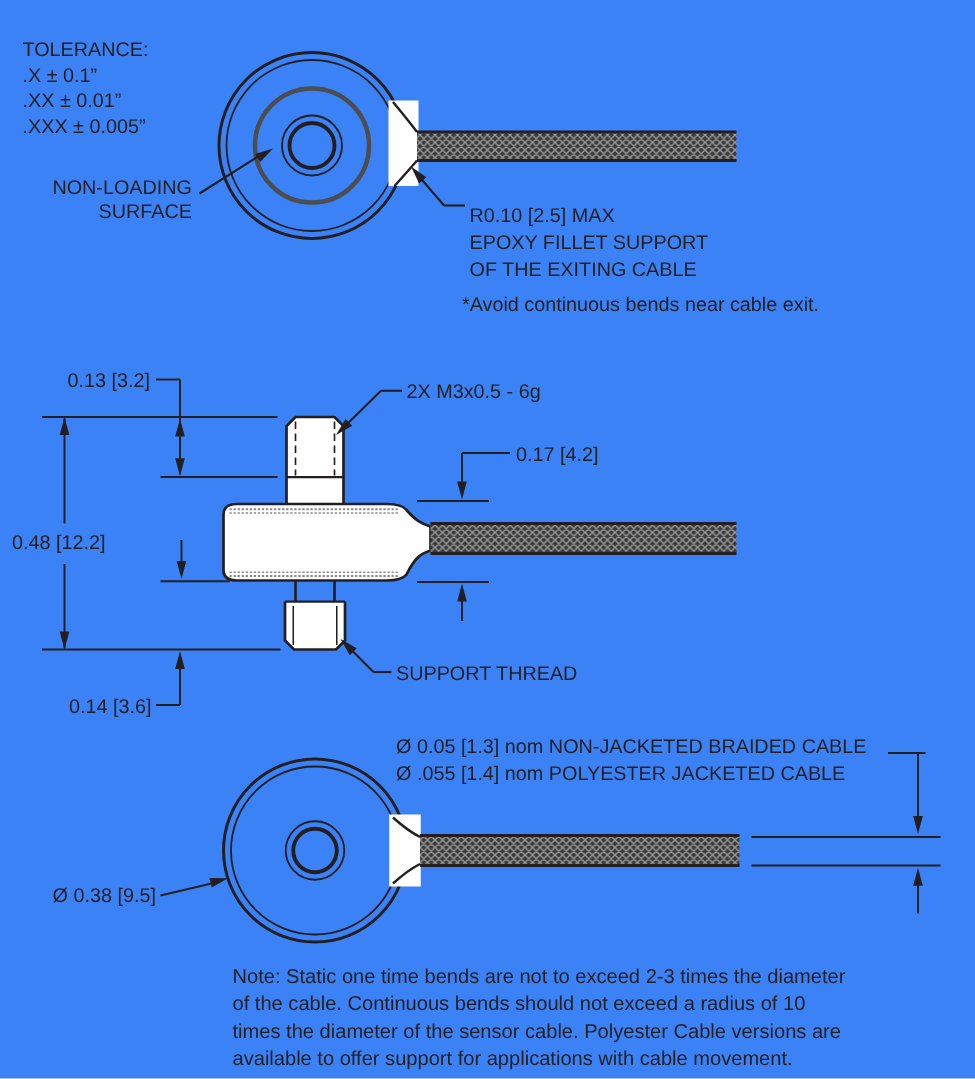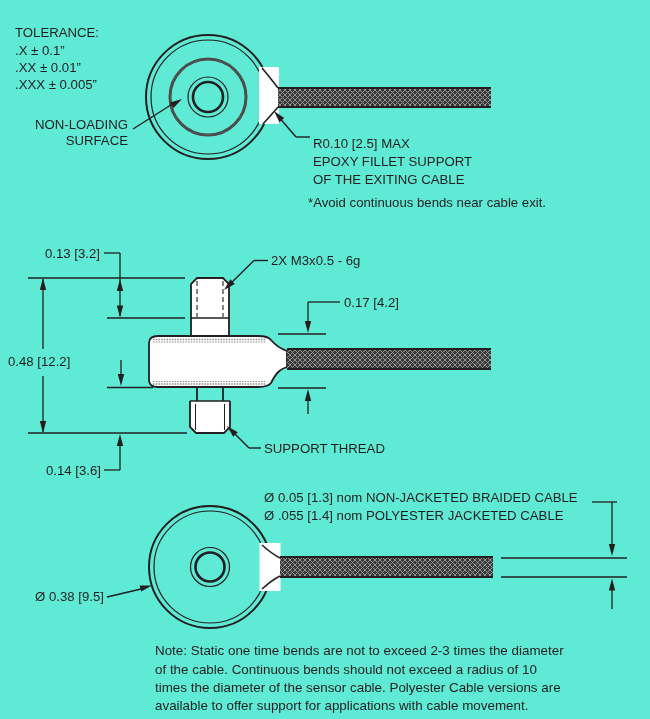--- a/index.html
+++ b/index.html
@@ -1,16 +1,16 @@
 <!DOCTYPE html>
 <html><head>
 <meta charset="utf-8">
 <style>
   html,body{margin:0;padding:0;background:#ffffff;}
-  #page{position:relative;width:650px;height:719px;background:#5eead4;overflow:hidden;
+  #page{position:relative;width:650px;height:719px;background:#3b82f6;overflow:hidden;
         font-family:"Liberation Sans",sans-serif;}
   svg{position:absolute;left:0;top:0;}
   text{fill:#231f20;font-family:"Liberation Sans",sans-serif;}
   .t{font-size:13.2px;}
   .tn{font-size:13.4px;}
   .end{text-anchor:end;}
 </style>
 </head>
 <body>
 

